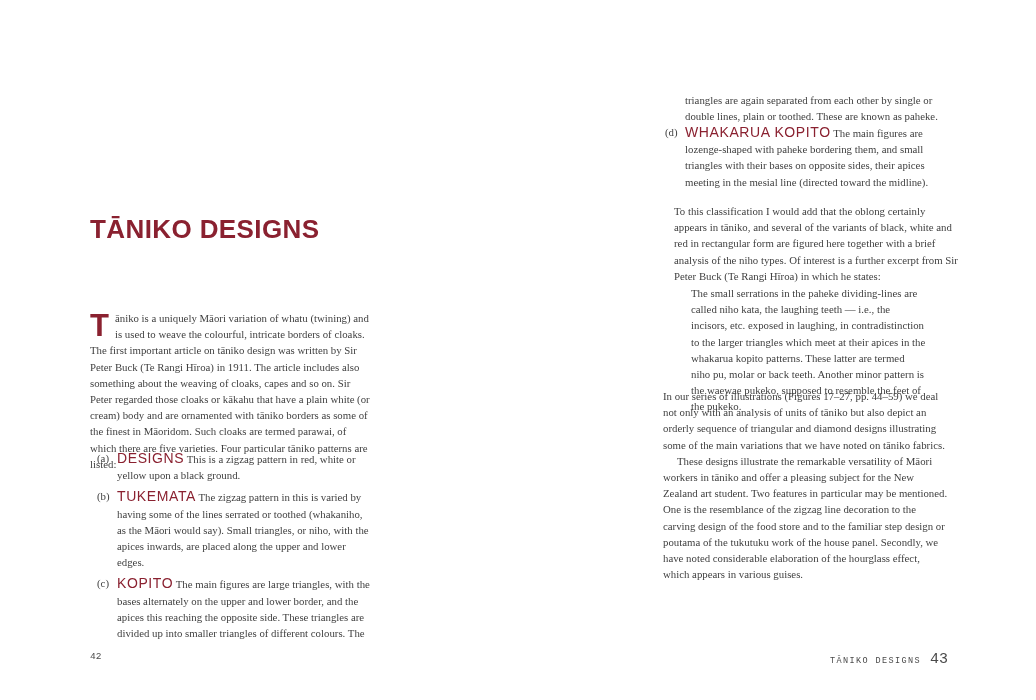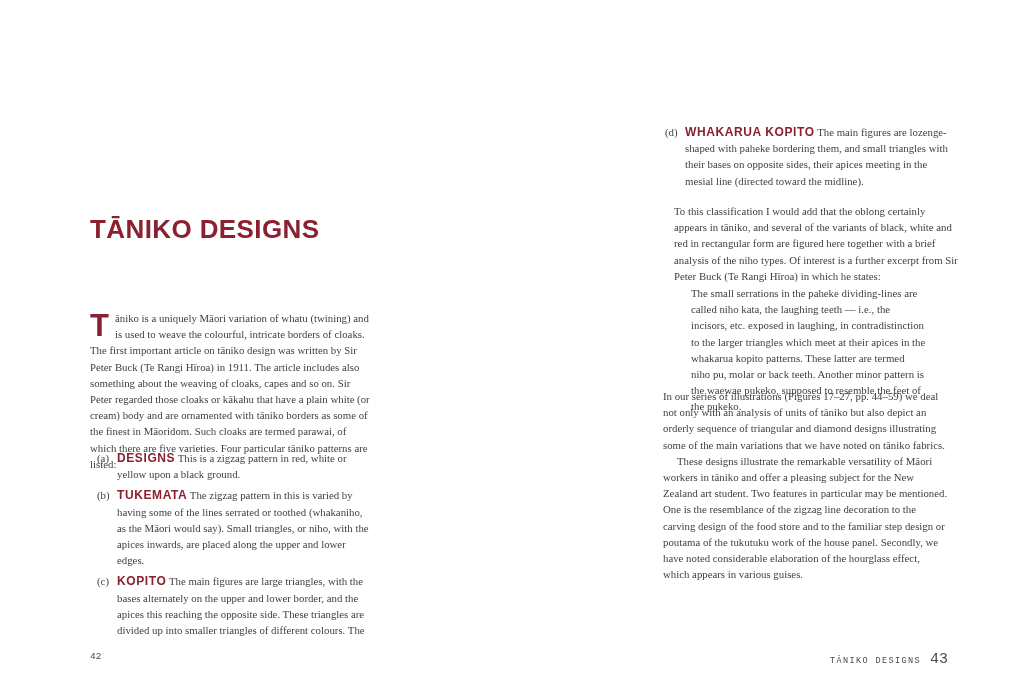--- a/index.html
+++ b/index.html
@@ -53,22 +53,22 @@
   ol.pattern-list li {
     position: relative;
     margin: 0 0 5px 0;
   }
   .pattern-list-left  li { padding-left: 27px; }
   .pattern-list-right li { padding-left: 22px; }
   .pattern-list-left  li .marker { position: absolute; left: 7px; top: 0; }
   .pattern-list-right li .marker { position: absolute; left: 2px; top: 0; }
   .kw {
     font-family: "Liberation Sans", sans-serif;
-    font-weight: 700;
-    font-size: 12px;
+    font-weight: 400;
+    font-size: 14px;
     letter-spacing: 0.6px;
     color: #8a2130;
   }
 
   .continuation { position: absolute; top: 92px; left: 0; width: 285px; margin: 0; padding-left: 22px; box-sizing: border-box; }
   .para-1 { position: absolute; top: 192px; left: 0; width: 285px; margin: 11px; }
   .quote  {
     position: absolute; top: 279px; left: 22px; width: 235px;
     margin: 6px;
   }
@@ -106,20 +106,21 @@
       <li><span class="marker">(a)</span><span class="kw">DESIGNS</span><span> This is a zigzag pattern in red, white or yellow upon a black ground.</span></li>
       <li><span class="marker">(b)</span><span class="kw">TUKEMATA</span><span> The zigzag pattern in this is varied by having some of the lines serrated or toothed (whakaniho, as the Māori would say). Small triangles, or niho, with the apices inwards, are placed along the upper and lower edges.</span></li>
       <li><span class="marker">(c)</span><span class="kw">KOPITO</span><span> The main figures are large triangles, with the bases alternately on the upper and lower border, and the apices this reaching the opposite side. These triangles are divided up into smaller triangles of different colours. The</span></li>
     </ol>
 
   <div class="folio folio-left">42</div>
 </div>
 
 <div class="page page-right">
 
+  <p class="continuation body-text">triangles are again separated from each other by single or double lines, plain or toothed. These are known as paheke.</p>
 
   <ol class="pattern-list pattern-list-right body-text">
       <li><span class="marker">(d)</span><span class="kw">WHAKARUA KOPITO</span><span> The main figures are lozenge-shaped with paheke bordering them, and small triangles with their bases on opposite sides, their apices meeting in the mesial line (directed toward the midline).</span></li>
     </ol>
 
   <p class="para-1 body-text">To this classification I would add that the oblong certainly appears in tāniko, and several of the variants of black, white and red in rectangular form are figured here together with a brief analysis of the niho types. Of interest is a further excerpt from Sir Peter Buck (Te Rangi Hīroa) in which he states:</p>
 
   <blockquote class="quote body-text">The small serrations in the paheke dividing-lines are called niho kata, the laughing teeth — i.e., the incisors, etc. exposed in laughing, in contradistinction to the larger triangles which meet at their apices in the whakarua kopito patterns. These latter are termed niho pu, molar or back teeth. Another minor pattern is the waewae pukeko, supposed to resemble the feet of the pukeko.</blockquote>
 
   <div class="paras-bottom body-text">

